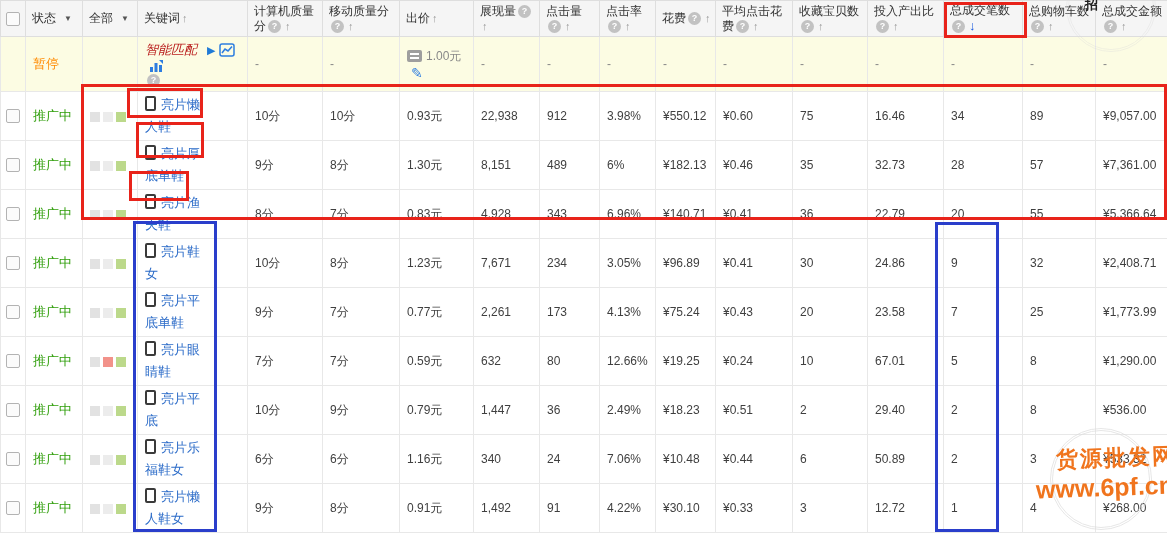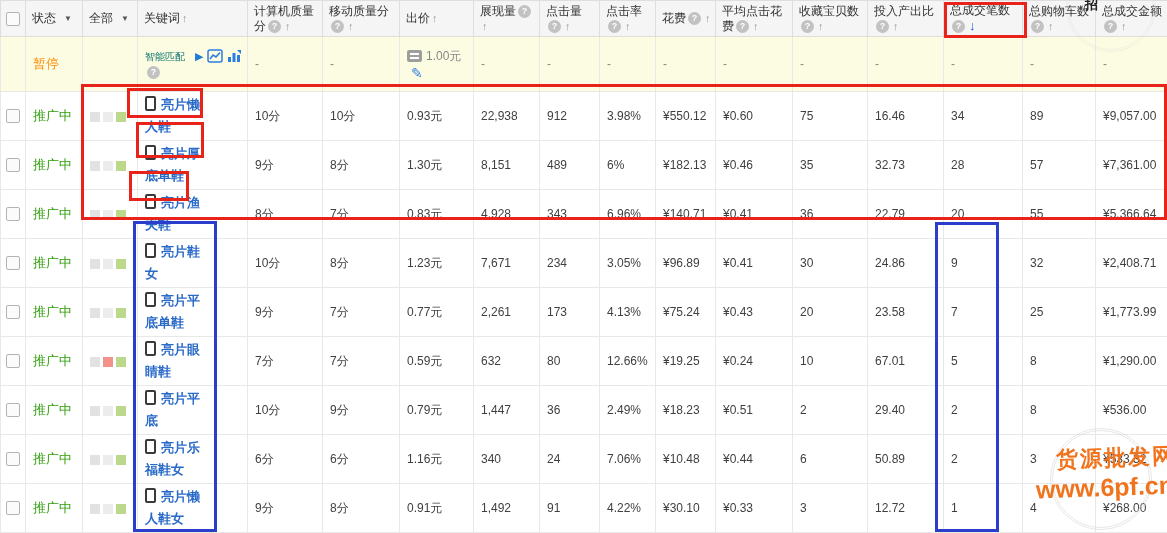--- a/index.html
+++ b/index.html
@@ -14,36 +14,36 @@
   tr.smart td{color:#888;}
   tr.r-a{height:43px;} tr.r-b{height:44px;}
   .cb{display:inline-block;width:12px;height:12px;border:1px solid #b3b3b3;background:#fbfbfb;
       border-radius:2px;vertical-align:middle;}
   .status-active{color:#2f9e0a;font-weight:normal;font-size:13px;}
   .status-paused{color:#ff8a00;font-weight:normal;font-size:13px;}
   .sq{display:inline-block;width:10px;height:10px;margin-right:3px;vertical-align:middle;}
   .sq-gray{background:#e2e2e2;} .sq-lightgray{background:#ececec;}
   .sq-green{background:#bcd98b;} .sq-red{background:#f2928a;}
   .kw-link{color:#2b6bc8;text-decoration:none;display:inline-block;width:64px;
-           font-size:13px;line-height:22px;font-weight:bold;}
+           font-size:13px;line-height:22px;}
   .phone{display:inline-block;width:7px;height:11px;border:2px solid #3a3a3a;border-radius:2px;
          background:#fff;vertical-align:-2px;margin-right:5px;}
   .help{display:inline-block;width:13px;height:13px;border-radius:50%;background:#c2c2c2;
         color:#fff;font-size:9px;line-height:13px;text-align:center;font-weight:bold;
         vertical-align:middle;margin:0 2px;}
   .arr-up{color:#9a9a9a;font-weight:bold;font-size:11px;margin-left:2px;}
   .arr-down{color:#1557e0;font-weight:bold;font-size:13px;margin-left:2px;}
   .dd{color:#555;font-size:8px;margin-left:8px;vertical-align:1px;}
   .play{color:#1f7ad6;font-size:11px;margin-left:10px;}
   .pencil{color:#2d7de0;font-size:14px;margin-left:4px;}
   .bid-tag{display:inline-block;width:15px;height:12px;background:#9e9e9e;border-radius:2px;
            position:relative;vertical-align:-2px;margin-right:4px;}
   .bid-tag::after{content:"";position:absolute;left:3px;right:3px;top:3px;height:2px;
            background:#fff;box-shadow:0 4px 0 #fff;}
-  .smart-kw{color:#0f766e;font-size:10px;}
+  .smart-kw{color:#b91c1c;font-size:13px;font-style:italic;}
   .ico-svg{vertical-align:-3px;margin-left:4px;}
   .num{color:#3f3f3f;}
   .ann{position:absolute;pointer-events:none;}
   .wm{position:absolute;color:#f0741d;font-weight:bold;pointer-events:none;
       transform:rotate(-2deg);white-space:nowrap;}
   .stamp{position:absolute;border:3px double #d9d9d9;border-radius:50%;opacity:.65;
          pointer-events:none;}
   .stray{position:absolute;color:#222;font-weight:bold;font-size:13px;pointer-events:none;}
 </style>
 </head>

